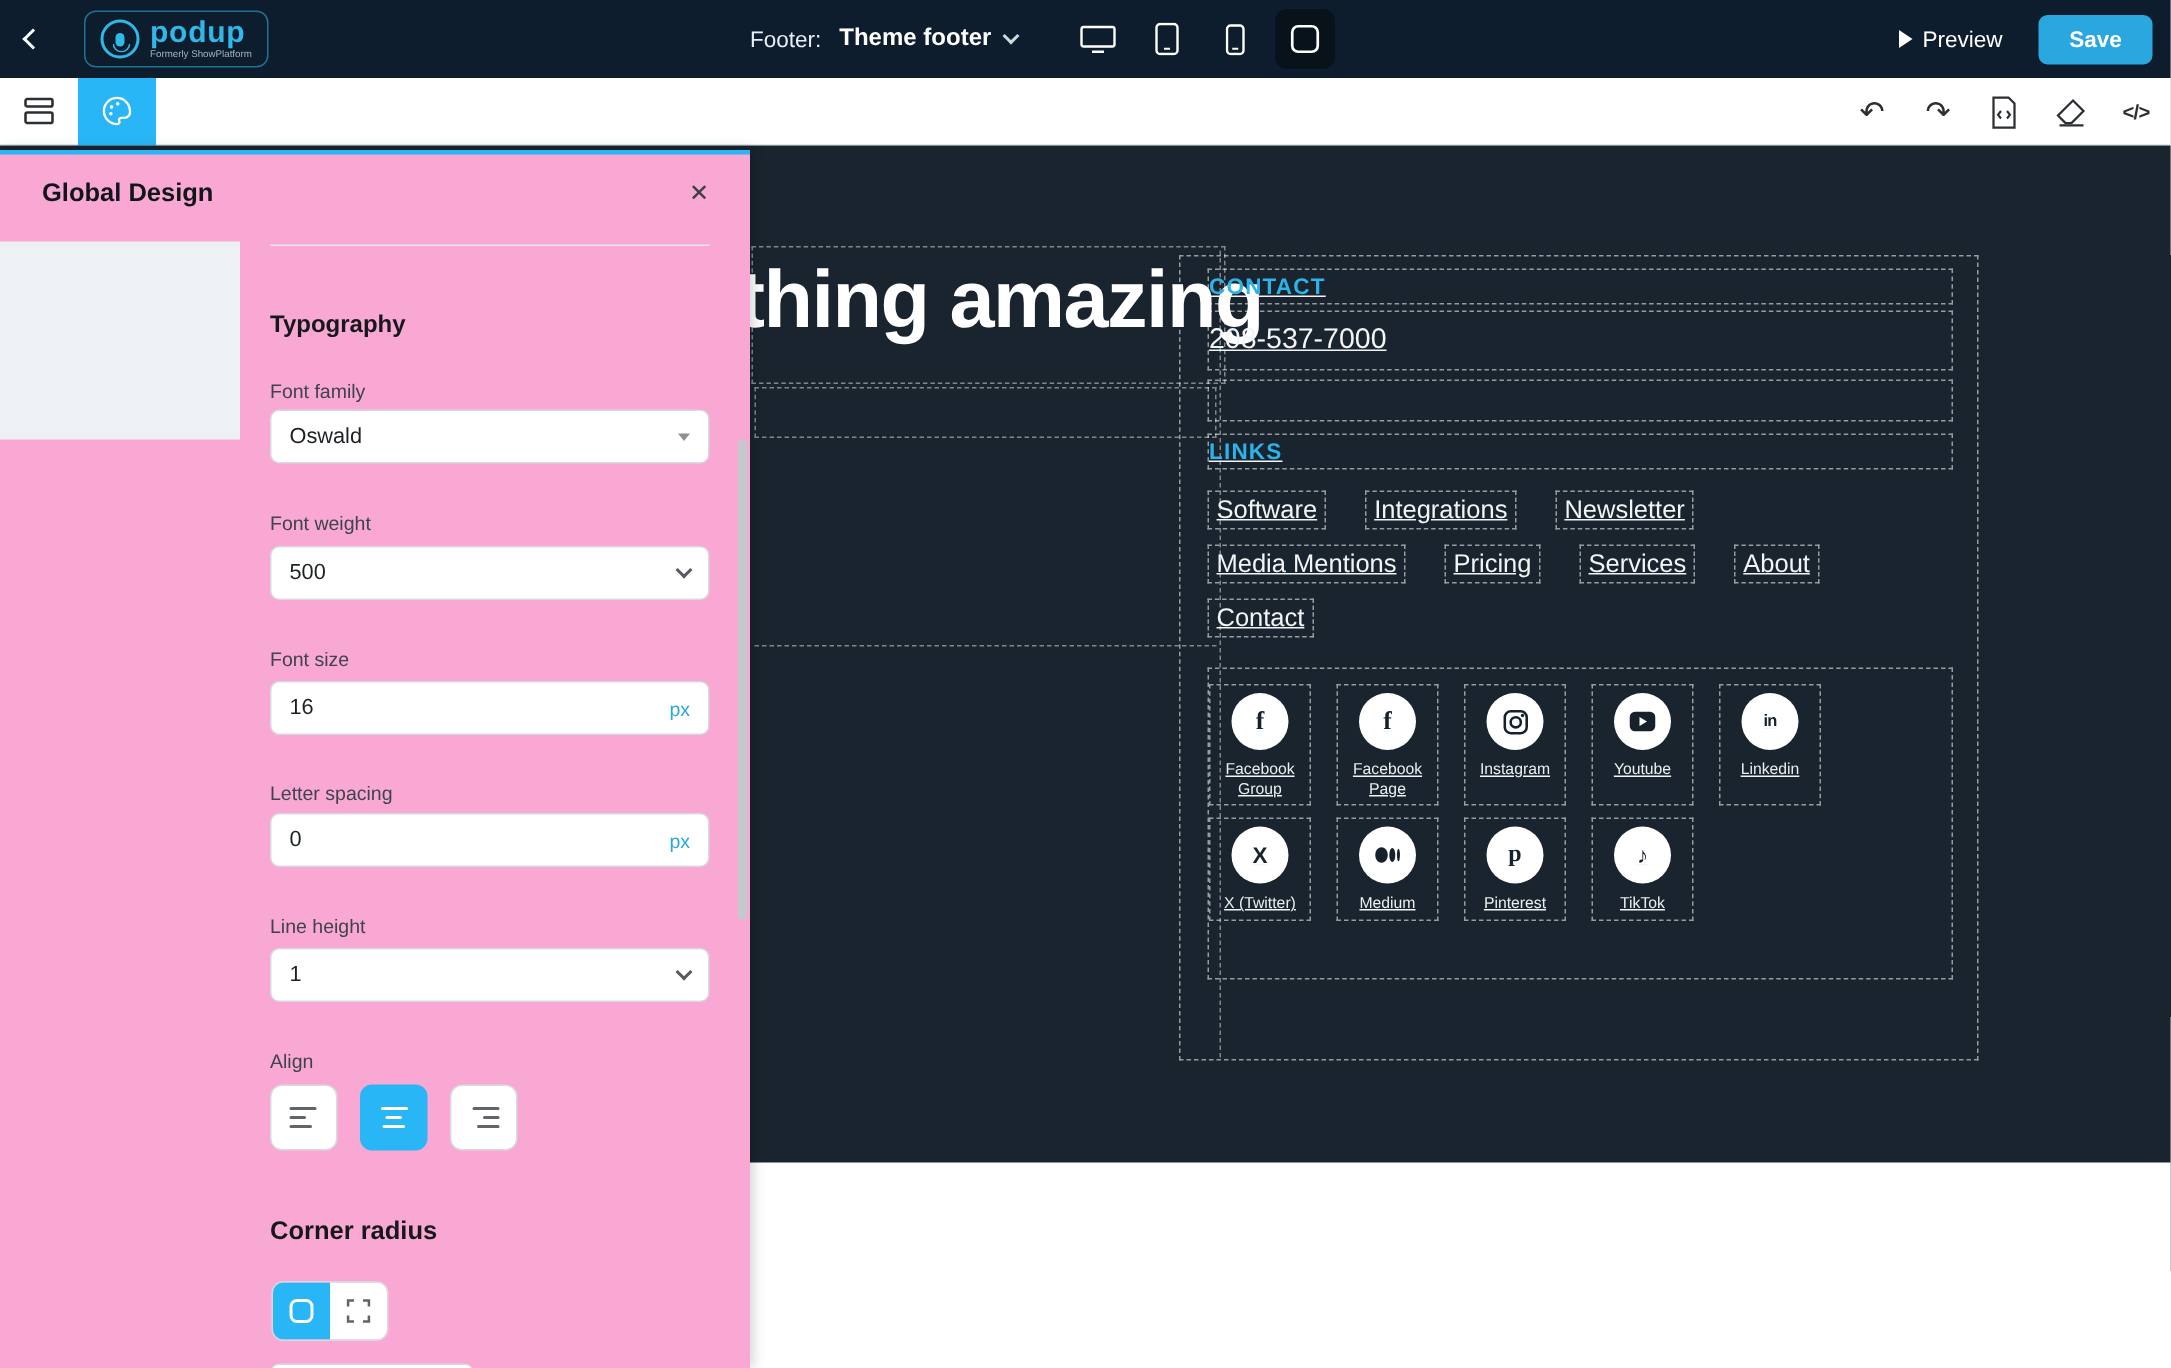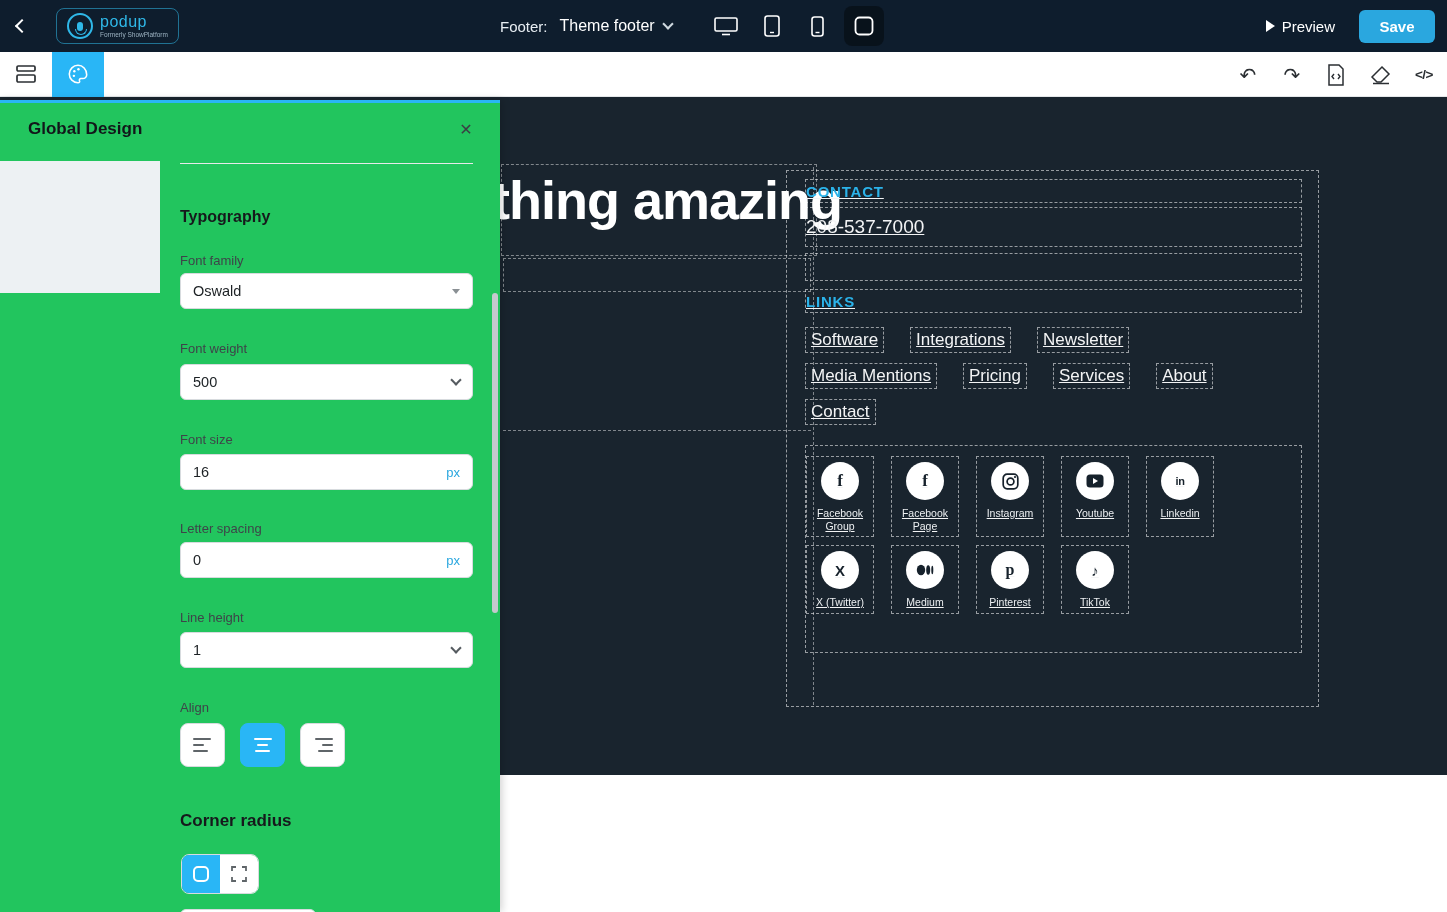--- a/index.html
+++ b/index.html
@@ -9,26 +9,26 @@
   
   .topbar { position:absolute; left:0; top:0; width:1447px; height:52px;
             background:#0e1d2d; display:flex; align-items:center; color:#fff; }
   .back-btn { width:44px; height:52px; display:flex; align-items:center; justify-content:center; cursor:pointer; }
   .back-chev { width:10px; height:10px; border-left:2.5px solid #fff; border-bottom:2.5px solid #fff; transform:rotate(45deg); }
   .logo { display:flex; align-items:center; gap:7px; padding:4px 10px; border:1px solid rgba(47,184,232,.55); border-radius:8px; margin-left:12px; }
   .logo-circle { width:26px; height:26px; border:2px solid #2fb8e8; border-radius:50%; display:flex; align-items:center; justify-content:center; }
   .mic { width:6px; height:9px; background:#2fb8e8; border-radius:3px; position:relative; }
   .mic:after { content:""; position:absolute; left:-2px; bottom:-4px; width:10px; height:5px; border:1.5px solid #2fb8e8; border-top:none; border-radius:0 0 6px 6px; }
   .logo-texts { display:flex; flex-direction:column; line-height:1; }
-  .logo-name { color:#2fb8e8; font-weight:400; font-size:16px; letter-spacing:.5px; }
+  .logo-name { color:#2fb8e8; font-weight:700; font-size:20px; letter-spacing:.5px; }
   .logo-tag { color:#9db3c2; font-size:6.5px; margin-top:2px; }
   .tb-center { position:absolute; left:500px; top:0; height:52px; display:flex; align-items:center; gap:8px; }
   .footer-label { font-size:15px; color:#e8eef3; }
   .footer-select { display:flex; align-items:center; gap:9px; cursor:pointer; padding:6px 4px; }
-  .footer-select .val { font-size:16px; font-weight:400; color:#fff; }
+  .footer-select .val { font-size:16px; font-weight:700; color:#fff; }
   .chev-dn-w { width:8px; height:8px; border-right:2px solid #cfd9e0; border-bottom:2px solid #cfd9e0; transform:rotate(45deg); margin-top:-4px; }
   .devices { display:flex; align-items:center; gap:6px; margin-left:22px; }
   .dev-btn { width:40px; height:40px; display:flex; align-items:center; justify-content:center; border-radius:8px; cursor:pointer; }
   .dev-btn.sel { background:rgba(0,0,0,.38); }
   .tb-right { position:absolute; right:12px; top:0; height:52px; display:flex; align-items:center; gap:24px; }
   .preview { display:flex; align-items:center; gap:7px; cursor:pointer; font-size:15px; font-weight:500; color:#fff; }
   .play-tri { width:0; height:0; border-left:9px solid #fff; border-top:6px solid transparent; border-bottom:6px solid transparent; }
   .save-btn { width:76px; height:33px; background:#2aa7df; border:none; border-radius:6px; color:#fff;
               font-size:15px; font-weight:600; cursor:pointer; font-family:"Liberation Sans",sans-serif; }
 
@@ -63,21 +63,21 @@
   .link-item { border:1px dashed rgba(255,255,255,.55); padding:2px 5px; font-size:17px; cursor:pointer; }
   .social-box { margin-top:20px; height:208px; border:1px dashed rgba(255,255,255,.55); padding:10px 0 0 0; }
   .soc-row { display:flex; gap:17px; margin-bottom:8px; }
   .soc-item { width:68px; border:1px dashed rgba(255,255,255,.55); padding:5px 2px 4px;
               display:flex; flex-direction:column; align-items:center; cursor:pointer; }
   .soc-circle { width:38px; height:38px; border-radius:50%; background:#fff; color:#16212b;
                 display:flex; align-items:center; justify-content:center; font-weight:700; }
   .soc-label { font-size:10.5px; line-height:1.2; text-align:center; margin-top:7px; color:#eceff1; }
 
   
-  .panel { position:absolute; left:0; top:100px; width:500px; height:812px; background:#22c55e;
+  .panel { position:absolute; left:0; top:100px; width:500px; height:812px; background:#f9a8d4;
            border-top:3px solid #29b6f6; box-shadow:2px 0 8px rgba(0,0,0,.18); overflow:hidden; }
   .panel-hd { position:absolute; left:28px; top:16px; font-size:17px; font-weight:700; color:#12161a; }
   .panel-close { position:absolute; right:22px; top:14px; width:24px; height:24px; display:flex;
                  align-items:center; justify-content:center; font-size:16px; color:#3a3f44; cursor:pointer; }
   .panel-divider { position:absolute; left:180px; top:60px; width:293px; height:1px; background:#e7e9ea; }
   .panel-sideblock { position:absolute; left:0; top:58px; width:160px; height:132px; background:#edf1f3; }
   .sec-h { position:absolute; left:180px; font-size:16px; font-weight:700; color:#16191c; }
   .fld-label { position:absolute; left:180px; font-size:13px; color:#3e4449; }
   .ctrl { position:absolute; left:180px; width:293px; height:36px; border:1px solid #d7dbde;
           border-radius:6px; background:#fff; display:flex; align-items:center; padding:0 12px;

